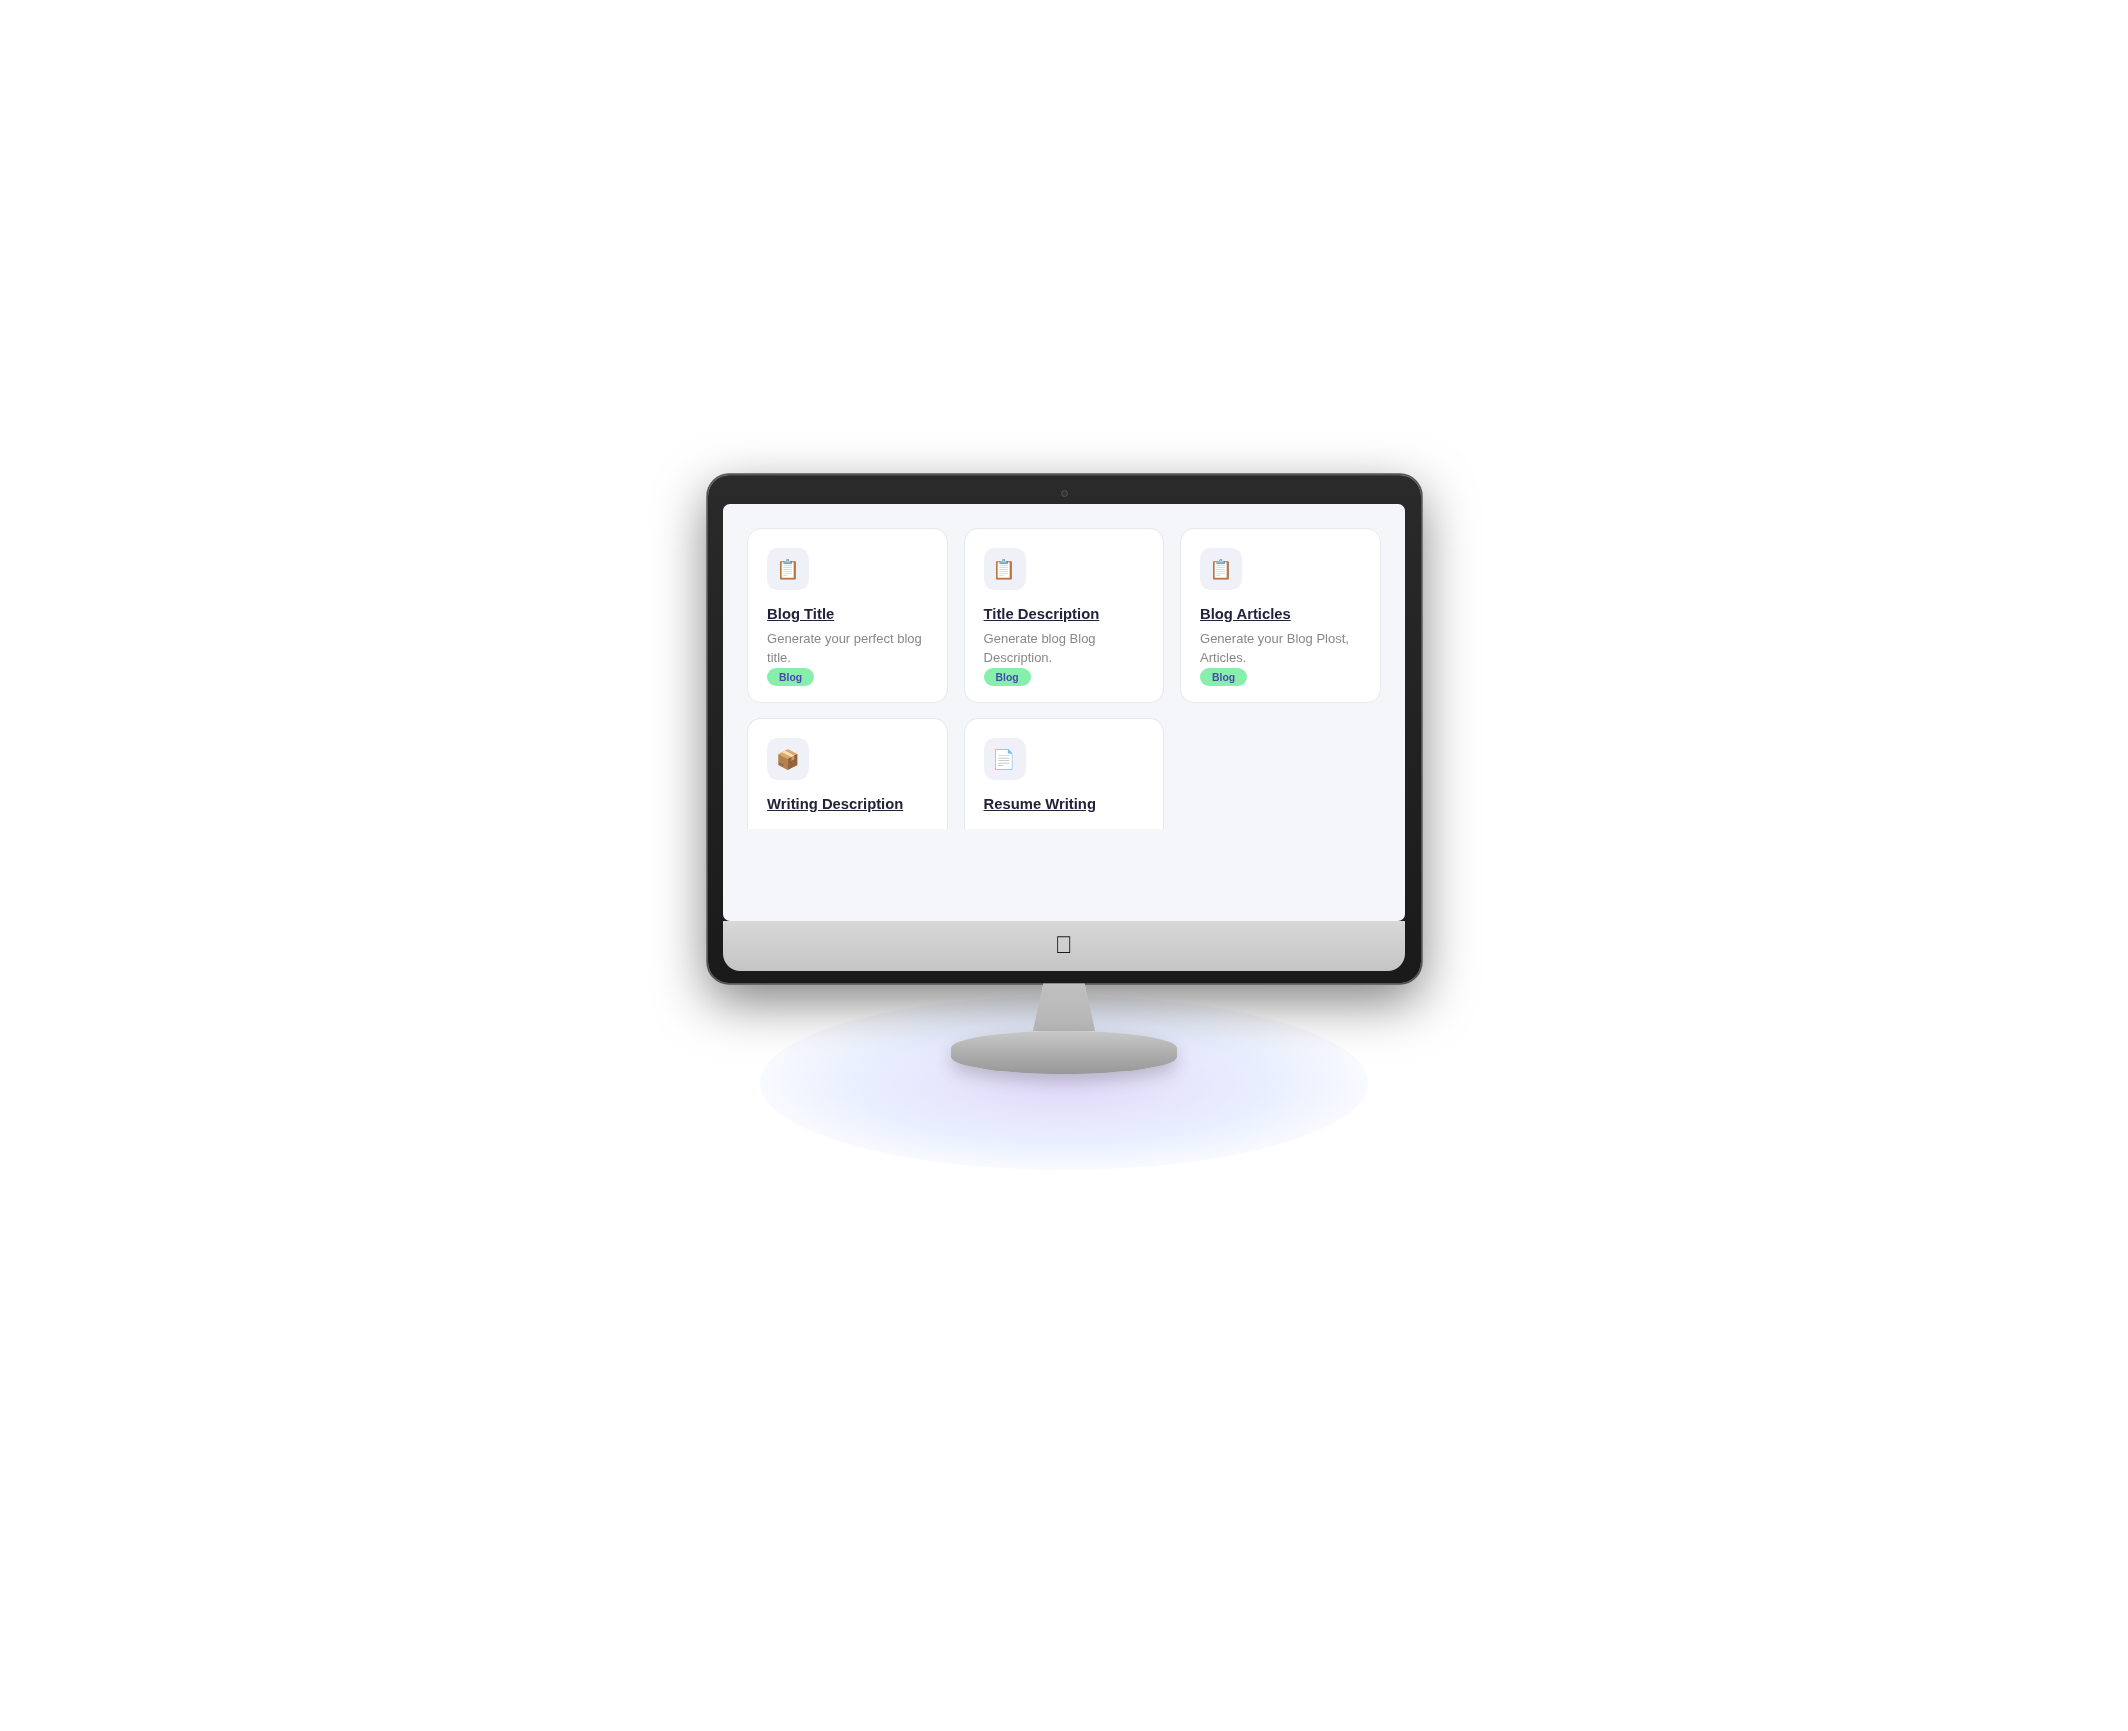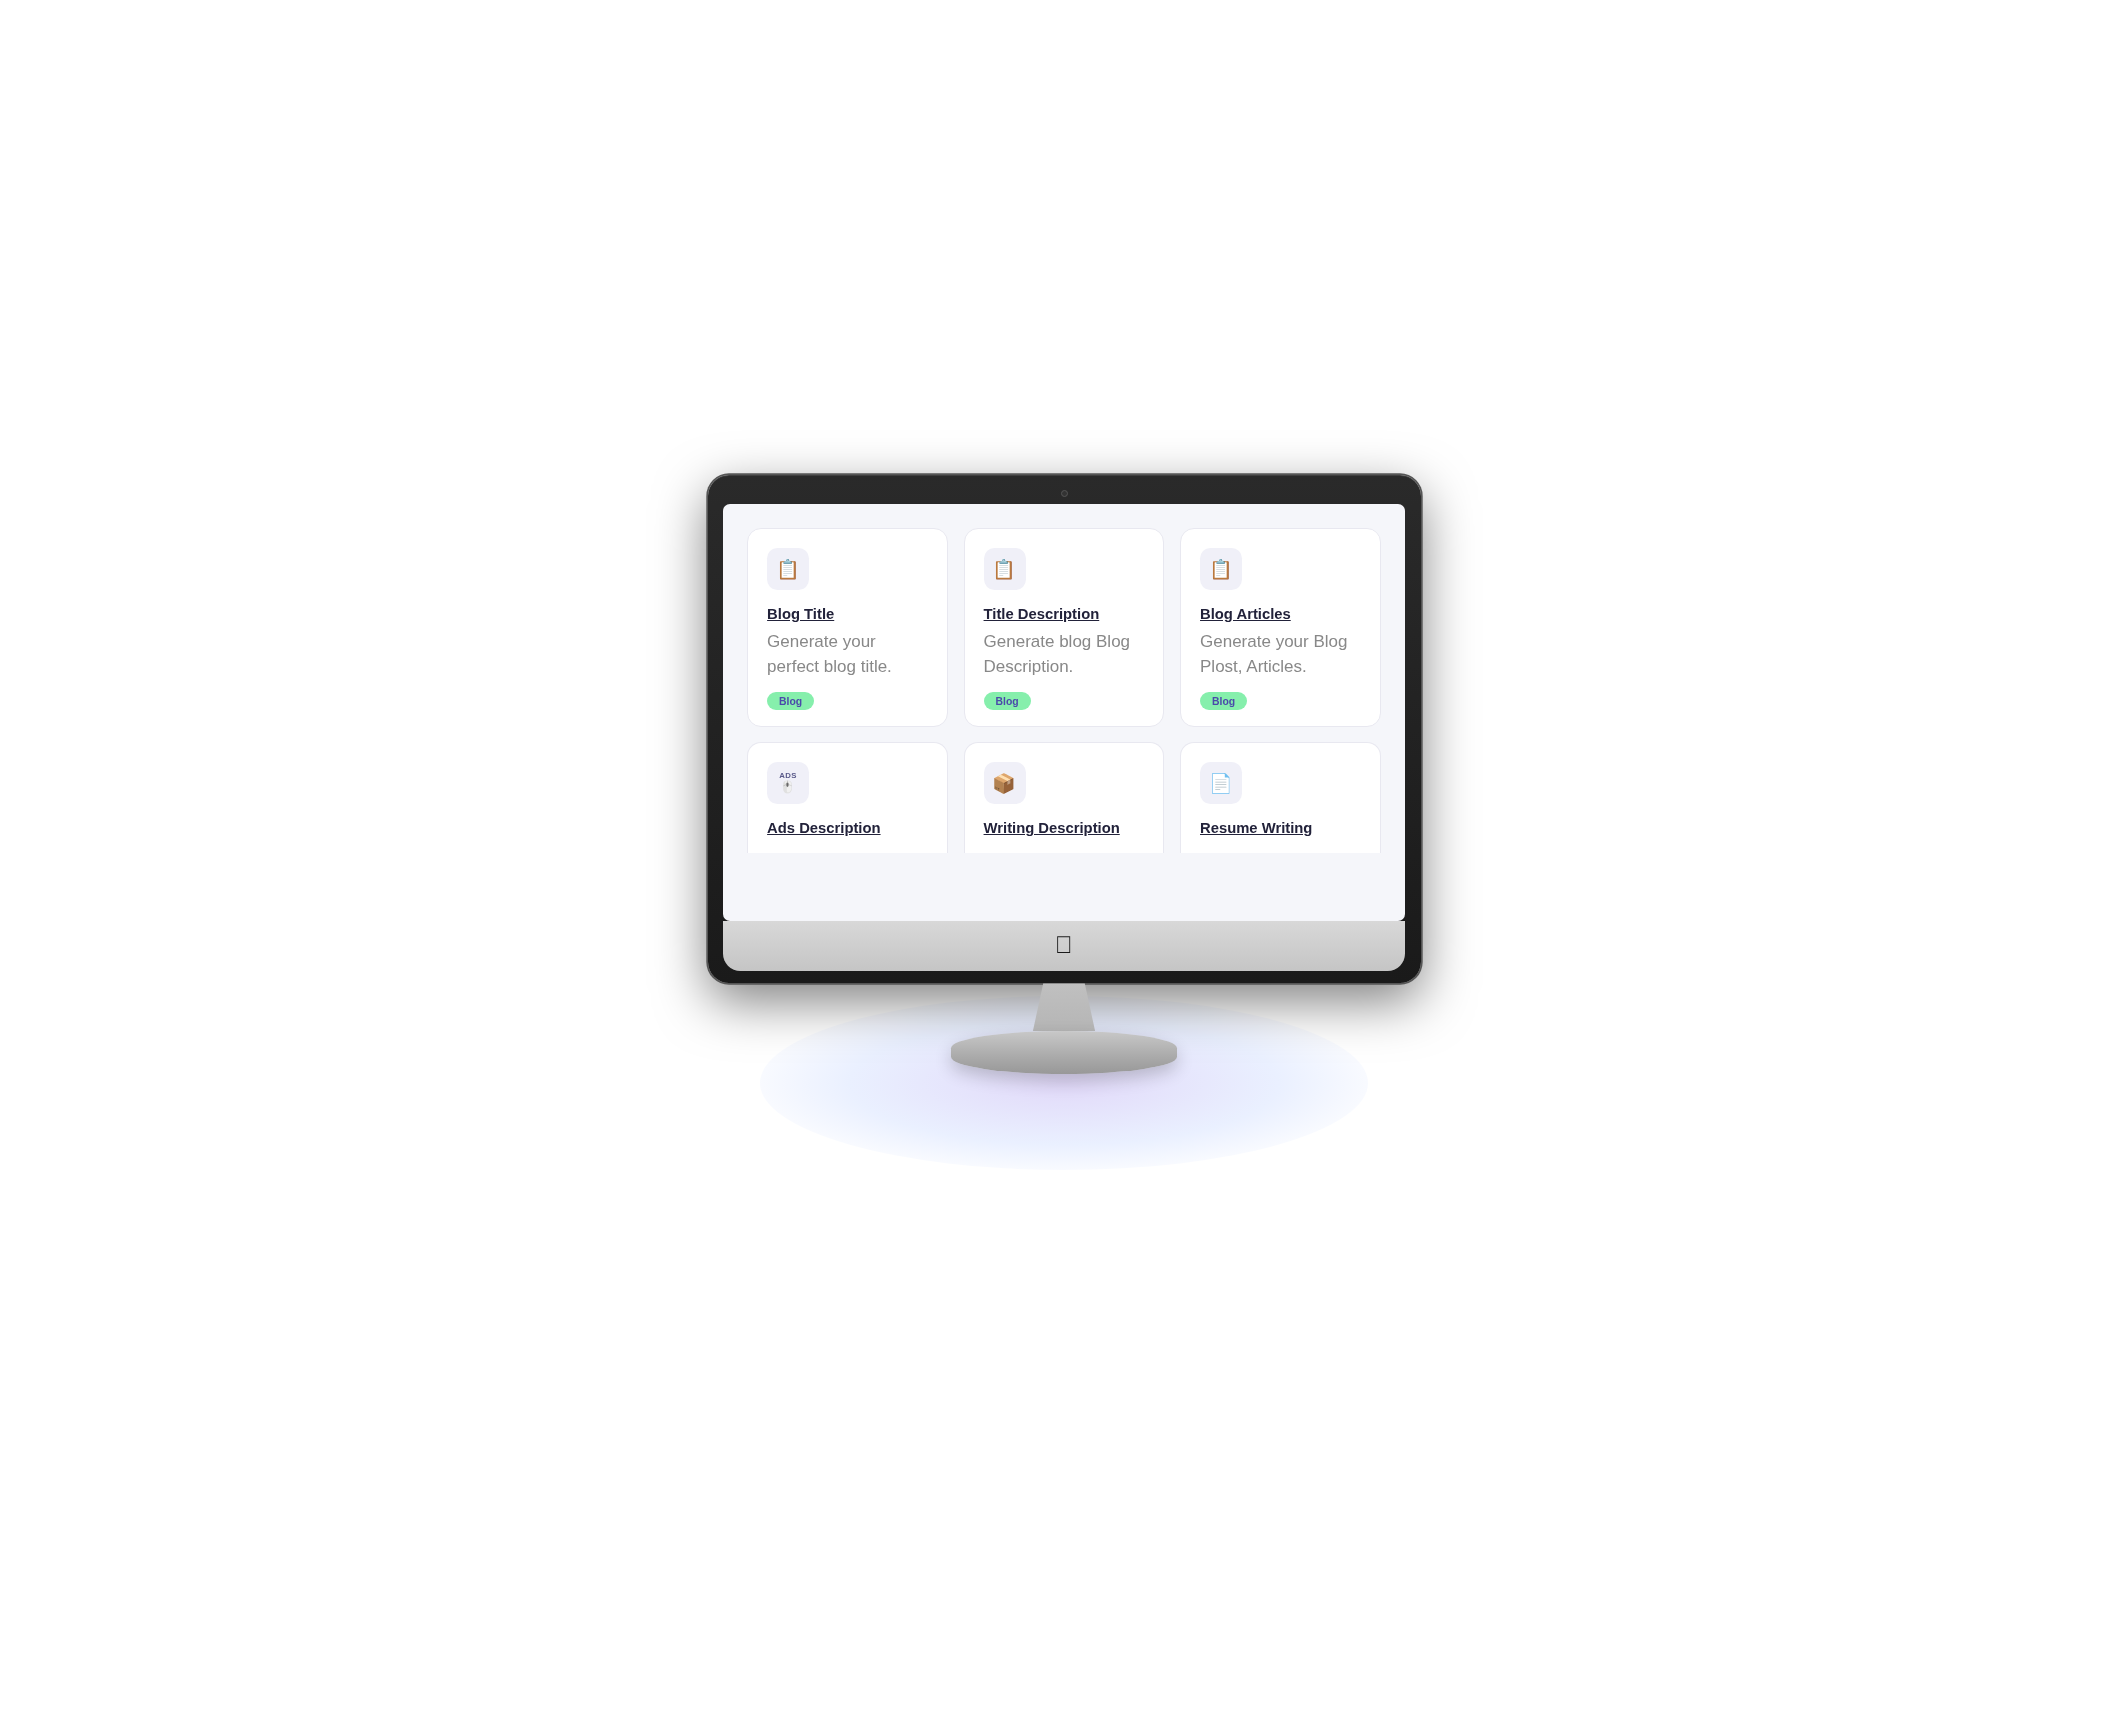--- a/index.html
+++ b/index.html
@@ -114,24 +114,23 @@
 
     .card-title {
       font-size: 14.8px;
       font-weight: 700;
       color: #22223a;
       margin-bottom: 7px;
       text-decoration: underline;
     }
 
     .card-desc {
-      font-size: 17px;
+      font-size: 13px;
       color: #888;
       line-height: 1.5;
-      margin-bottom: 12px;
       min-height: 31px;
     }
 
     .card-tag {
       display: inline-block;
       background: #86efac;
       color: #4a4aaa;
       font-size: 10.4px;
       font-weight: 700;
       border-radius: 17.4px;
@@ -243,29 +242,20 @@
             </div>
             <div class="card-title">Blog Articles</div>
             <div class="card-desc">Generate your Blog Plost, Articles.</div>
             <span class="card-tag">Blog</span>
           </div>
 
         </div>
 
         <div class="cards-grid" style="margin-top:15.6px;">
 
-          <div class="card-bottom">
-            <div class="card-icon-wrap ads-icon-wrap">
-              <div style="display:flex;flex-direction:column;align-items:center;">
-                <span class="ads-text">ADS</span>
-                <span class="ads-cursor card-icon" style="font-size:12px;">🖱️</span>
-              </div>
-            </div>
-            <div class="card-title">Ads Description</div>
-          </div>
 
           <div class="card-bottom">
             <div class="card-icon-wrap">
               <span class="card-icon">📦</span>
             </div>
             <div class="card-title">Writing Description</div>
           </div>
 
           <div class="card-bottom">
             <div class="card-icon-wrap">

